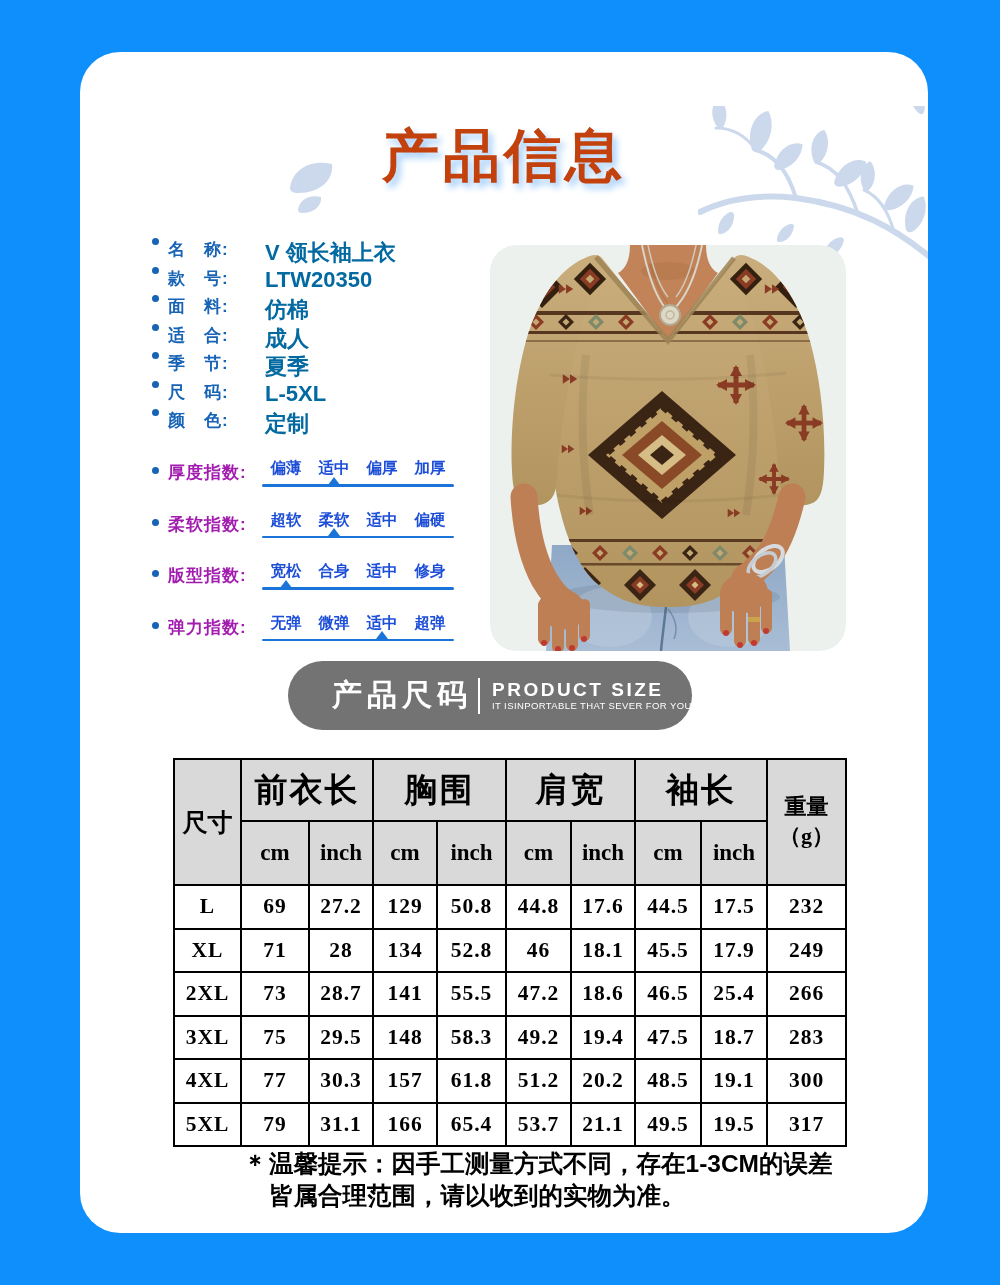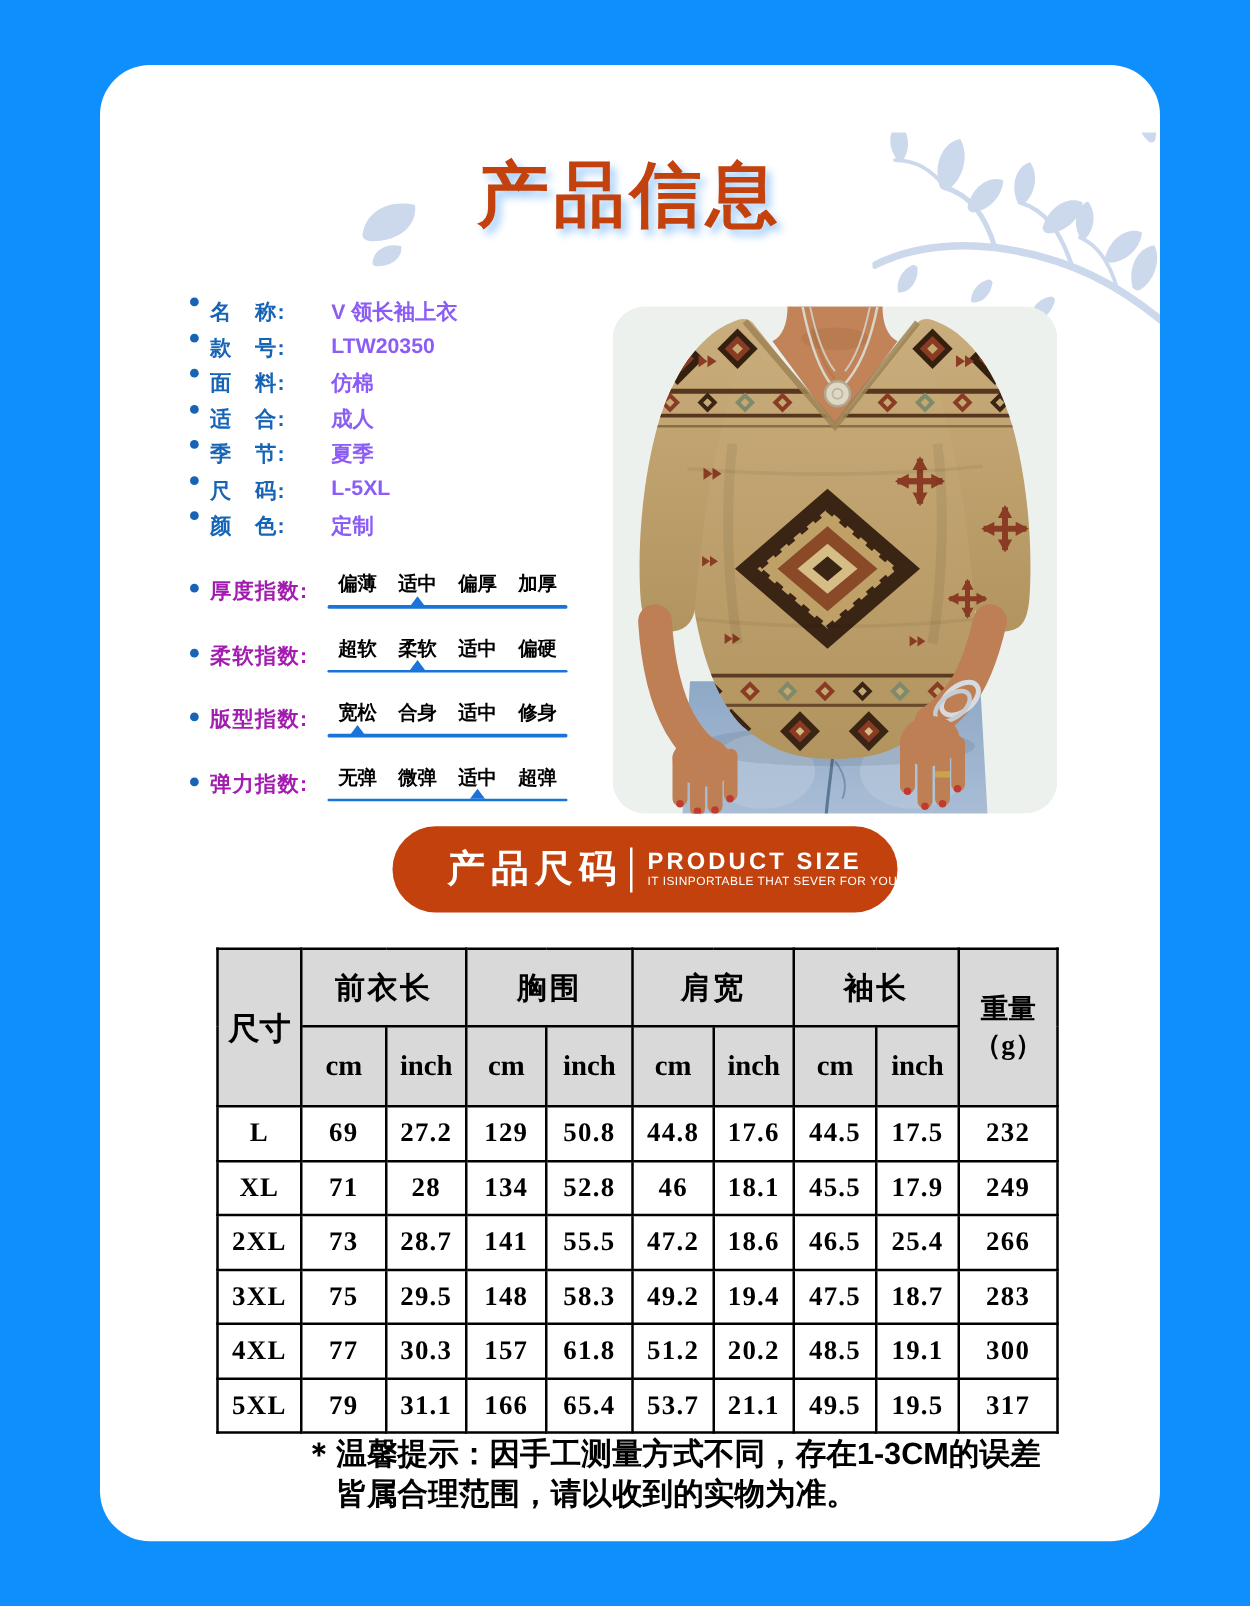--- a/index.html
+++ b/index.html
@@ -12,48 +12,48 @@
   .branch-right{position:absolute;left:618px;top:54px;pointer-events:none;}
   
   .title{position:absolute;left:0;top:66px;width:100%;margin:0;text-align:center;
          font-size:57px;font-weight:800;letter-spacing:4px;color:#c2410c;
          text-shadow:4px 5px 7px #9fccfa;}
   
   .attrs{position:absolute;left:72px;top:186px;width:340px;}
   .attr-row{position:relative;height:28.5px;display:flex;align-items:flex-start;}
   .dot{display:inline-block;width:7px;height:7px;border-radius:50%;background:#1763B6;flex:0 0 7px;}
   .attr-label{position:absolute;left:16px;font-size:17px;font-weight:700;color:#1763B6;letter-spacing:1px;}
-  .attr-value{position:absolute;left:113px;font-size:17px;font-weight:700;color:#8b5cf6;}
+  .attr-value{position:absolute;left:113px;font-size:22px;font-weight:700;color:#0369a1;}
   
   .indices{position:absolute;left:72px;top:397px;width:340px;}
   .idx-row{position:relative;height:51.6px;}
   .idx-row .dot{position:absolute;left:0;top:18px;}
   .idx-label{position:absolute;left:16px;top:12px;font-size:17px;font-weight:700;color:#a21caf;letter-spacing:1px;}
   .opts{position:absolute;left:110px;top:9px;width:192px;}
   .opts-grid{display:grid;grid-template-columns:repeat(4,1fr);text-align:center;
-             font-size:15.5px;font-weight:700;color:#000000;line-height:20px;}
+             font-size:15.5px;font-weight:700;color:#1d4ed8;line-height:20px;}
   .opt-line{display:block;height:2.5px;background:#1A73D8;margin-top:6px;border-radius:2px;}
   .opt-marker{position:absolute;top:18.5px;width:0;height:0;border-left:6px solid transparent;
               border-right:6px solid transparent;border-bottom:8px solid #1A73D8;}
   
   .photo{position:absolute;left:410px;top:193px;width:356px;height:406px;border-radius:26px;overflow:hidden;}
   
-  .pill{position:absolute;left:234px;top:609px;width:404px;height:69px;border-radius:35px;
-        background:#c2410c;display:flex;align-items:center;color:#fff;}
+  .pill{position:absolute;left:208px;top:609px;width:404px;height:69px;border-radius:35px;
+        background:#737373;display:flex;align-items:center;color:#fff;}
   .pill-cn{font-size:30px;font-weight:700;letter-spacing:5px;margin-left:44px;}
   .pill-divider{width:2px;height:36px;background:#fff;margin:0 12px 0 6px;}
   .pill-en{display:flex;flex-direction:column;line-height:1.15;}
   .pill-en-title{font-size:19px;font-weight:700;letter-spacing:2.5px;}
   .pill-en-sub{font-size:9.5px;font-weight:400;letter-spacing:0.4px;}
   
   .size-table{position:absolute;left:93px;top:706px;border-collapse:collapse;table-layout:fixed;
               width:672px;font-family:"Liberation Serif","DejaVu Serif",serif;color:#000;}
   .size-table th,.size-table td{border:2px solid #000;text-align:center;padding:0;}
   .size-table thead th{background:#D9D9D9;}
-  .th-group{height:60px;font-size:24px;font-weight:700;letter-spacing:2px;}
+  .th-group{height:60px;font-size:33px;font-weight:700;letter-spacing:2px;}
   .th-corner{font-size:25px;font-weight:700;}
   .th-unit{height:62px;font-size:23px;font-weight:600;}
   .th-weight{font-size:22px;font-weight:700;line-height:1.3;margin-left:21px;}
   .size-table tbody td{height:41.5px;font-size:21.5px;font-weight:600;letter-spacing:1px;background:#fff;}
   
   .note{position:absolute;left:163px;top:1096px;display:flex;color:#000;
         font-size:24.5px;font-weight:700;line-height:1.32;}
   .note-marker{flex:0 0 26px;}
   .note-text{width:578px;}
 </style>

